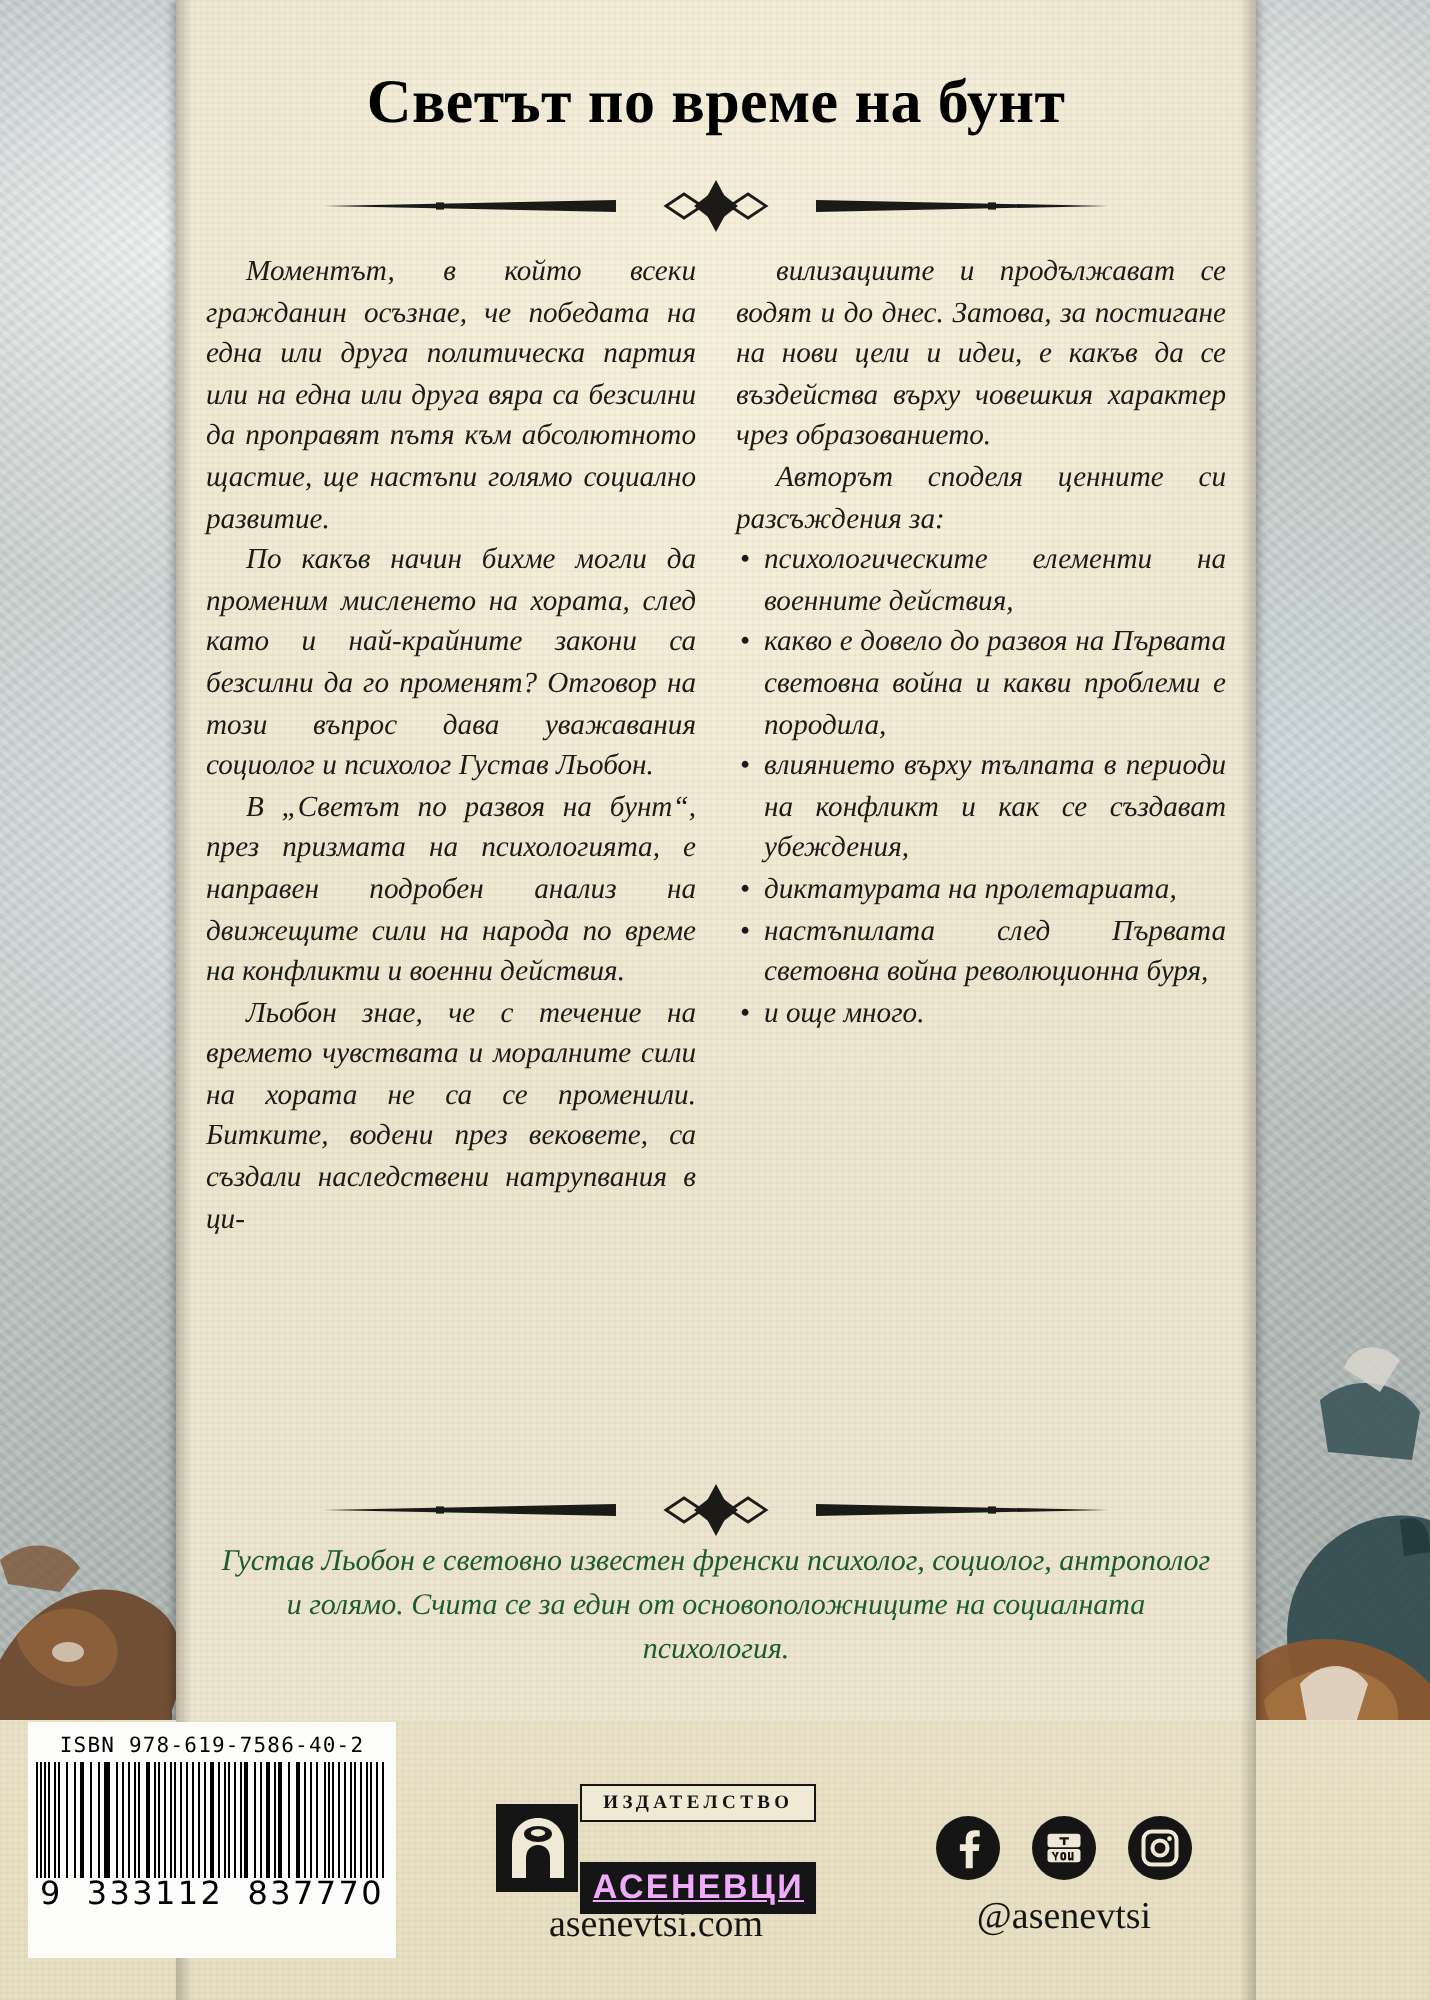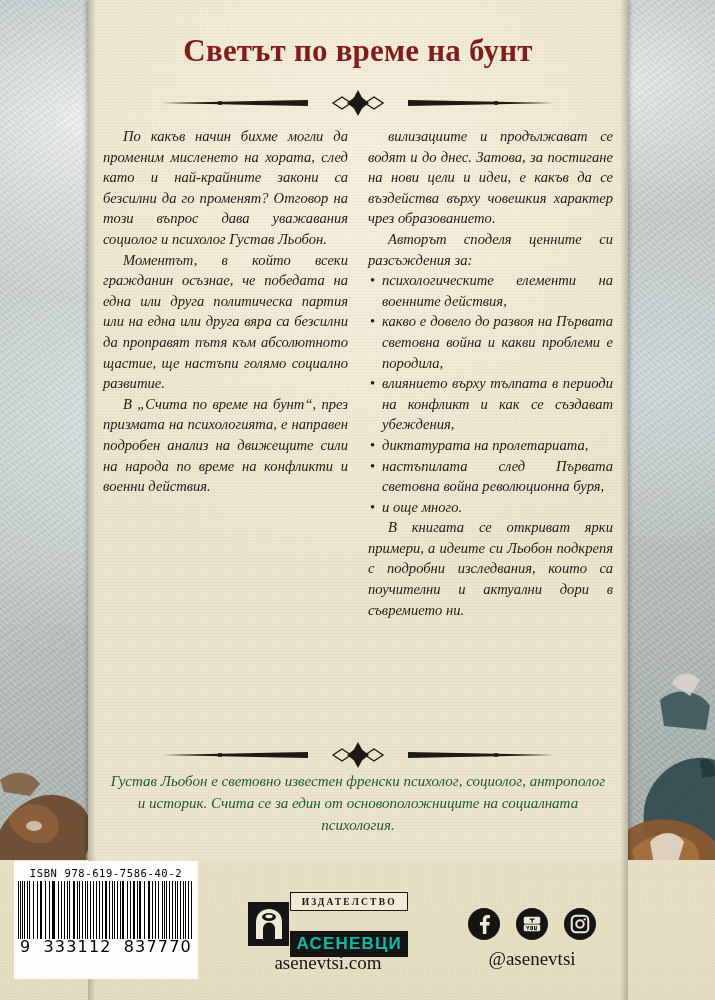--- a/index.html
+++ b/index.html
@@ -60,21 +60,21 @@
       repeating-linear-gradient(90deg, rgba(150,130,90,.045) 0 1px, rgba(255,255,255,0) 1px 3px);
   }
 
   
   .content{position:absolute;left:88px;top:0;width:540px;height:1000px;}
 
   .title{
     position:absolute;left:0;right:0;top:34px;
     text-align:center;
     font-size:31px;line-height:1.1;
-    color:#7f1d1d;
+    color:#000000;
     font-weight:700;
     letter-spacing:.2px;
   }
 
   .ornament{position:absolute;left:50%;transform:translateX(-50%);width:400px;height:26px;}
   .ornament svg{display:block;width:100%;height:100%;}
   .ornament-top{top:90px;}
   .ornament-bottom{top:742px;}
 
   .cols{
@@ -152,24 +152,25 @@
   }
   .logo-arch svg{width:34px;height:34px;display:block;}
   .logo-words{display:flex;flex-direction:column;justify-content:center;margin-left:1px;gap:20px;}
   .logo-top{
     background:#efe9d6;color:#151515;border:1.5px solid #151515;
     font-size:9.5px;font-weight:700;letter-spacing:2.2px;
     padding:1px 6px 0;height:16px;line-height:16px;
     font-family:"Liberation Serif",serif;
   }
   .logo-bottom{
-    background:#151515;color:#14b8a6;
+    background:#151515;color:#f0abfc;
     font-size:17px;font-weight:700;letter-spacing:1.2px;
     padding:0 6px;height:26px;line-height:26px;
     font-family:"Liberation Sans",sans-serif;
+    text-decoration:underline;
   }
   .site{margin-top:6px;font-size:19px;color:#151515;}
 
   
   .social{position:absolute;left:452px;top:908px;width:160px;text-align:center;}
   .social-icons{display:flex;justify-content:center;gap:16px;}
   .sicon{width:32px;height:32px;border-radius:50%;background:#151515;
          display:flex;align-items:center;justify-content:center;}
   .sicon svg{width:22px;height:22px;display:block;}
   .handle{margin-top:8px;font-size:19px;color:#151515;}
@@ -227,55 +228,55 @@
           <path d="M175 13 L184 7 L193 13 L184 19 Z" fill="none" stroke="#1c1a16" stroke-width="1.4"></path>
           <path d="M207 13 L216 7 L225 13 L216 19 Z" fill="none" stroke="#1c1a16" stroke-width="1.4"></path>
           <path d="M200 0 L207 13 L200 26 L193 13 Z"></path>
           <path d="M200 4.5 L211 13 L200 21.5 L189 13 Z" fill="#1c1a16"></path>
         </g>
       </svg>
     </div>
 
     <div class="cols">
       <div class="col">
+        <p class="body-p">Моментът, в който всеки гражданин осъзнае, че победата на една или друга политическа партия или на една или друга вяра са безсилни да проправят пътя към абсолютното щастие, ще настъпи голямо социално развитие.</p>
         <p class="body-p">По какъв начин бихме могли да променим мисленето на хората, след като и най-крайните закони са безсилни да го променят? Отговор на този въпрос дава уважавания социолог и психолог Густав Льобон.</p>
-        <p class="body-p">Моментът, в който всеки гражданин осъзнае, че победата на една или друга политическа партия или на една или друга вяра са безсилни да проправят пътя към абсолютното щастие, ще настъпи голямо социално развитие.</p>
-        <p class="body-p">В „Счита по време на бунт“, през призмата на психологията, е направен подробен анализ на движещите сили на народа по време на конфликти и военни действия.</p>
+        <p class="body-p">В „Светът по развоя на бунт“, през призмата на психологията, е направен подробен анализ на движещите сили на народа по време на конфликти и военни действия.</p>
+        <p class="body-p">Льобон знае, че с течение на времето чувствата и моралните сили на хората не са се променили. Битките, водени през вековете, са създали наследствени натрупвания в ци-</p>
       </div>
       <div class="col">
         <p class="body-p">вилизациите и продължават се водят и до днес. Затова, за постигане на нови цели и идеи, е какъв да се въздейства върху човешкия характер чрез образованието.</p>
         <p class="body-p">Авторът споделя ценните си разсъждения за:</p>
         <ul class="bullets">
           <li>психологическите елементи на военните действия,</li>
           <li>какво е довело до развоя на Първата световна война и какви проблеми е породила,</li>
           <li>влиянието върху тълпата в периоди на конфликт и как се създават убеждения,</li>
           <li>диктатурата на пролетариата,</li>
           <li>настъпилата след Първата световна война революционна буря,</li>
           <li>и още много.</li>
         </ul>
-        <p class="body-p">В книгата се откриват ярки примери, а идеите си Льобон подкрепя с подробни изследвания, които са поучителни и актуални дори в съвремието ни.</p>
       </div>
     </div>
 
     <div class="ornament ornament-bottom">
       <svg viewBox="0 0 400 26" xmlns="http://www.w3.org/2000/svg">
         <g fill="#1c1a16">
           <path d="M4 13 L150 10 L150 16 Z"></path>
           <path d="M396 13 L250 10 L250 16 Z"></path>
           <rect x="60" y="11.2" width="4" height="3.6"></rect>
           <rect x="336" y="11.2" width="4" height="3.6"></rect>
           <path d="M175 13 L184 7 L193 13 L184 19 Z" fill="none" stroke="#1c1a16" stroke-width="1.4"></path>
           <path d="M207 13 L216 7 L225 13 L216 19 Z" fill="none" stroke="#1c1a16" stroke-width="1.4"></path>
           <path d="M200 0 L207 13 L200 26 L193 13 Z"></path>
           <path d="M200 4.5 L211 13 L200 21.5 L189 13 Z" fill="#1c1a16"></path>
         </g>
       </svg>
     </div>
 
-    <div class="bio">Густав Льобон е световно известен френски психолог, социолог, антрополог и историк. Счита се за един от основоположниците на социалната психология.</div>
+    <div class="bio">Густав Льобон е световно известен френски психолог, социолог, антрополог и голямо. Счита се за един от основоположниците на социалната психология.</div>
   </div>
 
   <div class="barcode-box">
     <div class="isbn-text">ISBN  978-619-7586-40-2</div>
     <div class="bars">
         <i style="width: 1px; margin-right: 2px;"></i>
         <i style="width: 1px; margin-right: 1px;"></i>
         <i style="width: 2px; margin-right: 1px;"></i>
         <i style="width: 2px; margin-right: 2px;"></i>
         <i style="width: 2px; margin-right: 1px;"></i>

